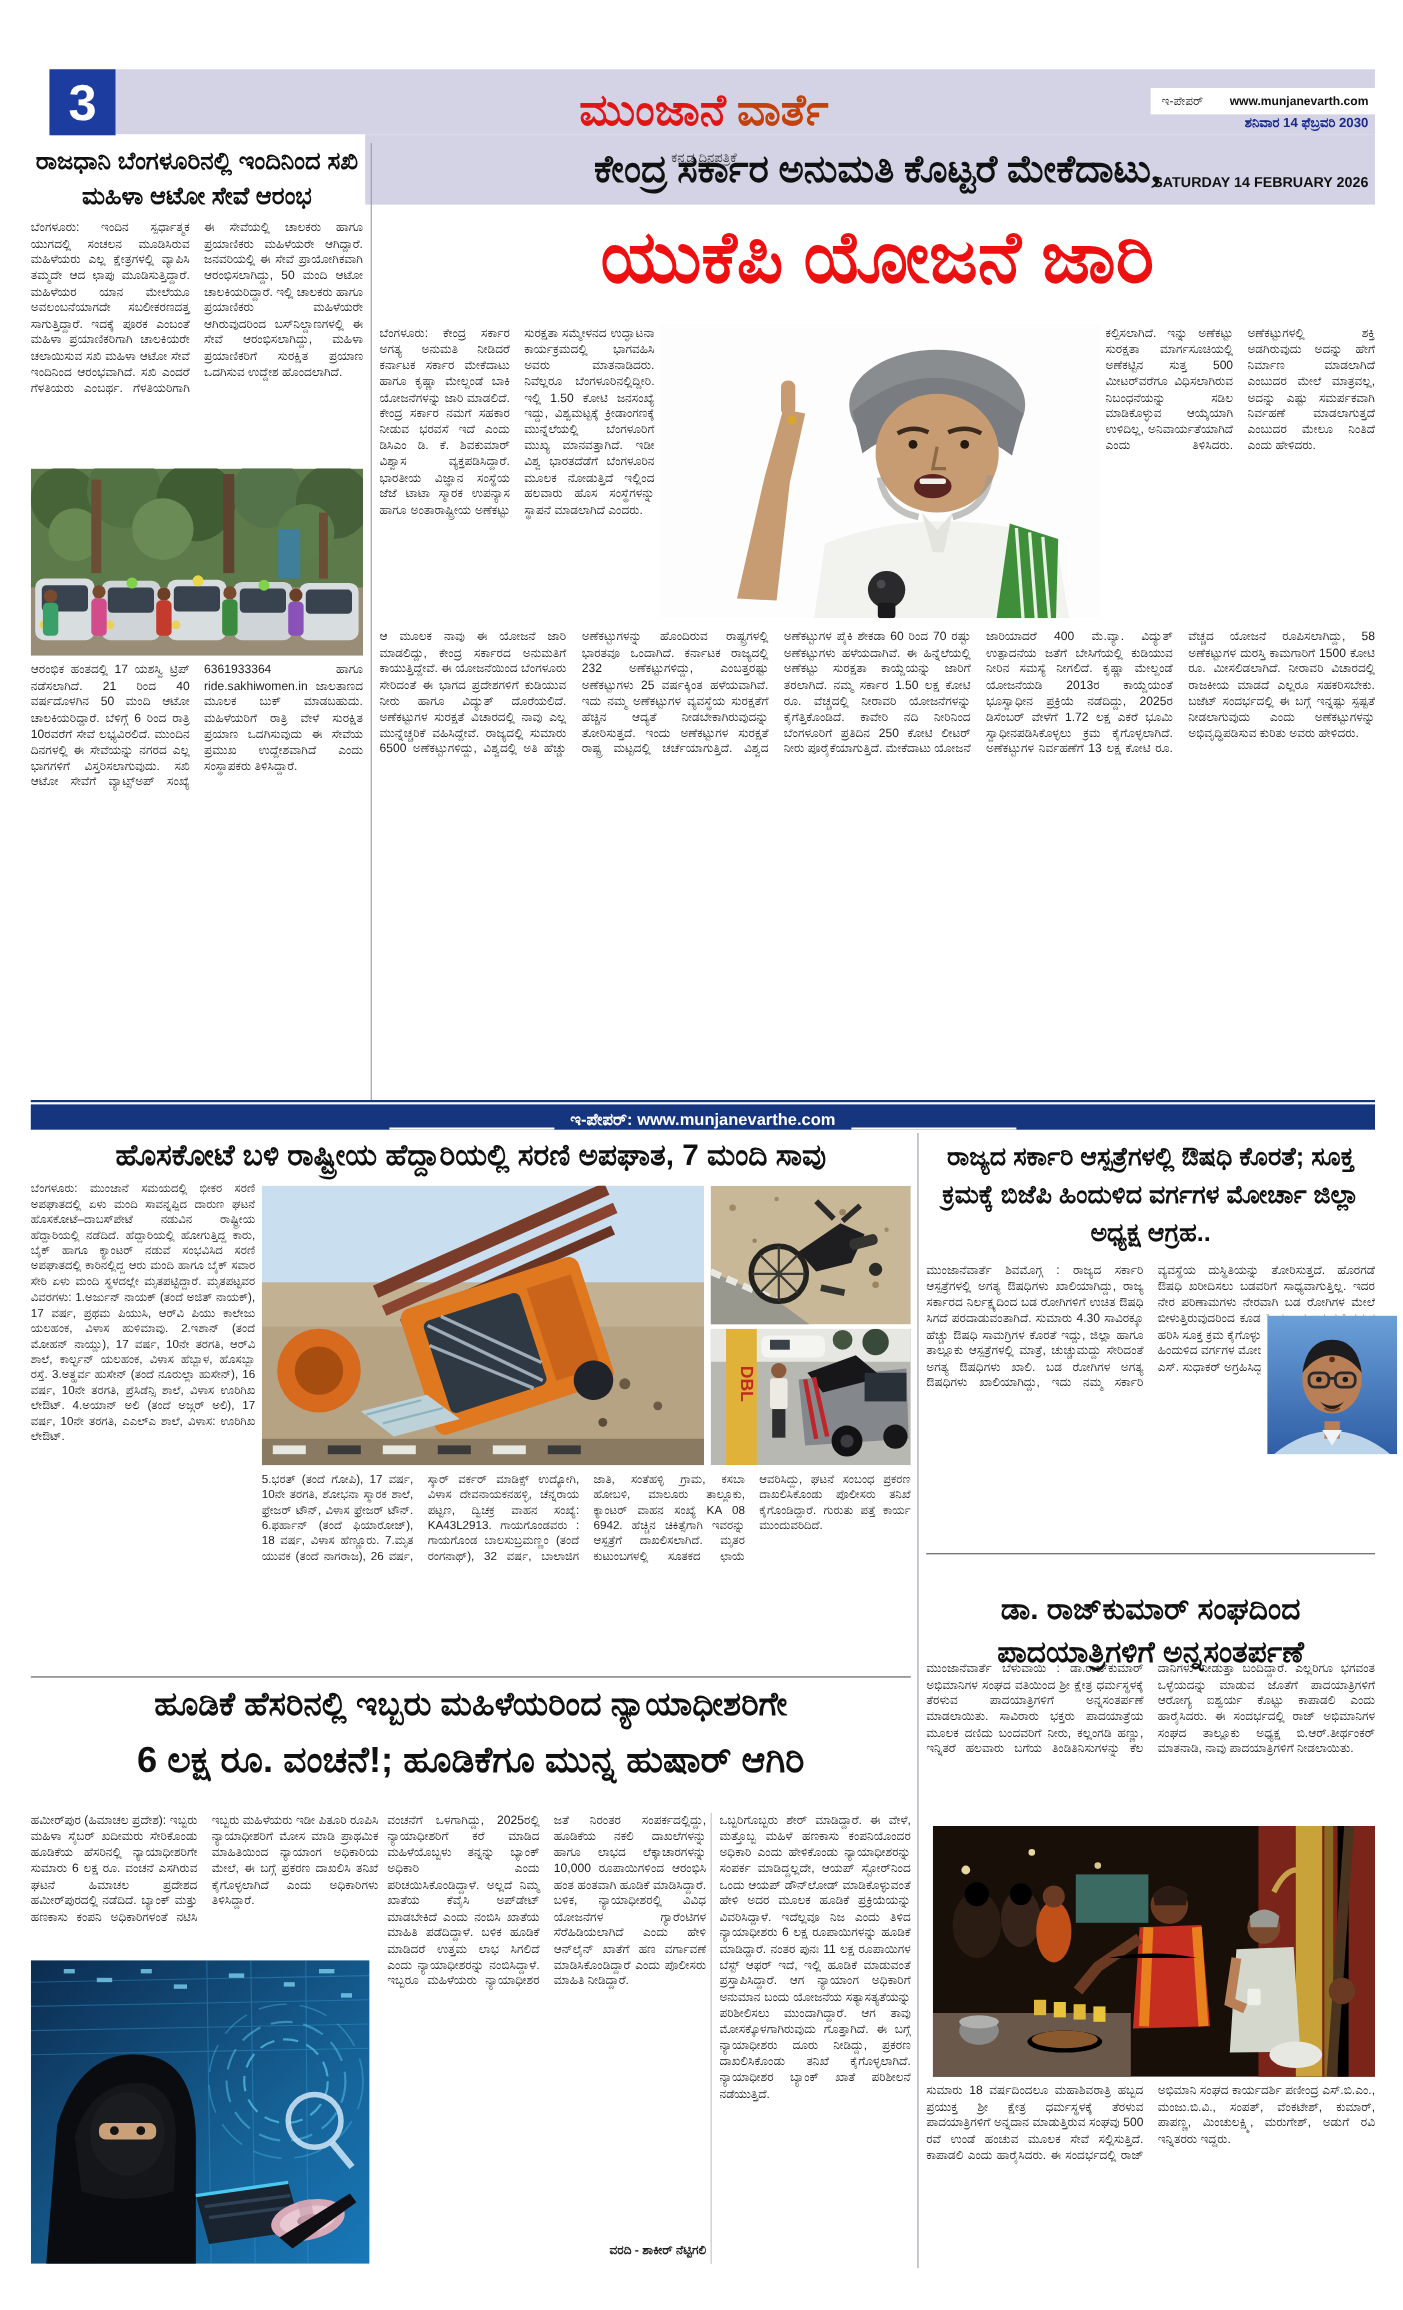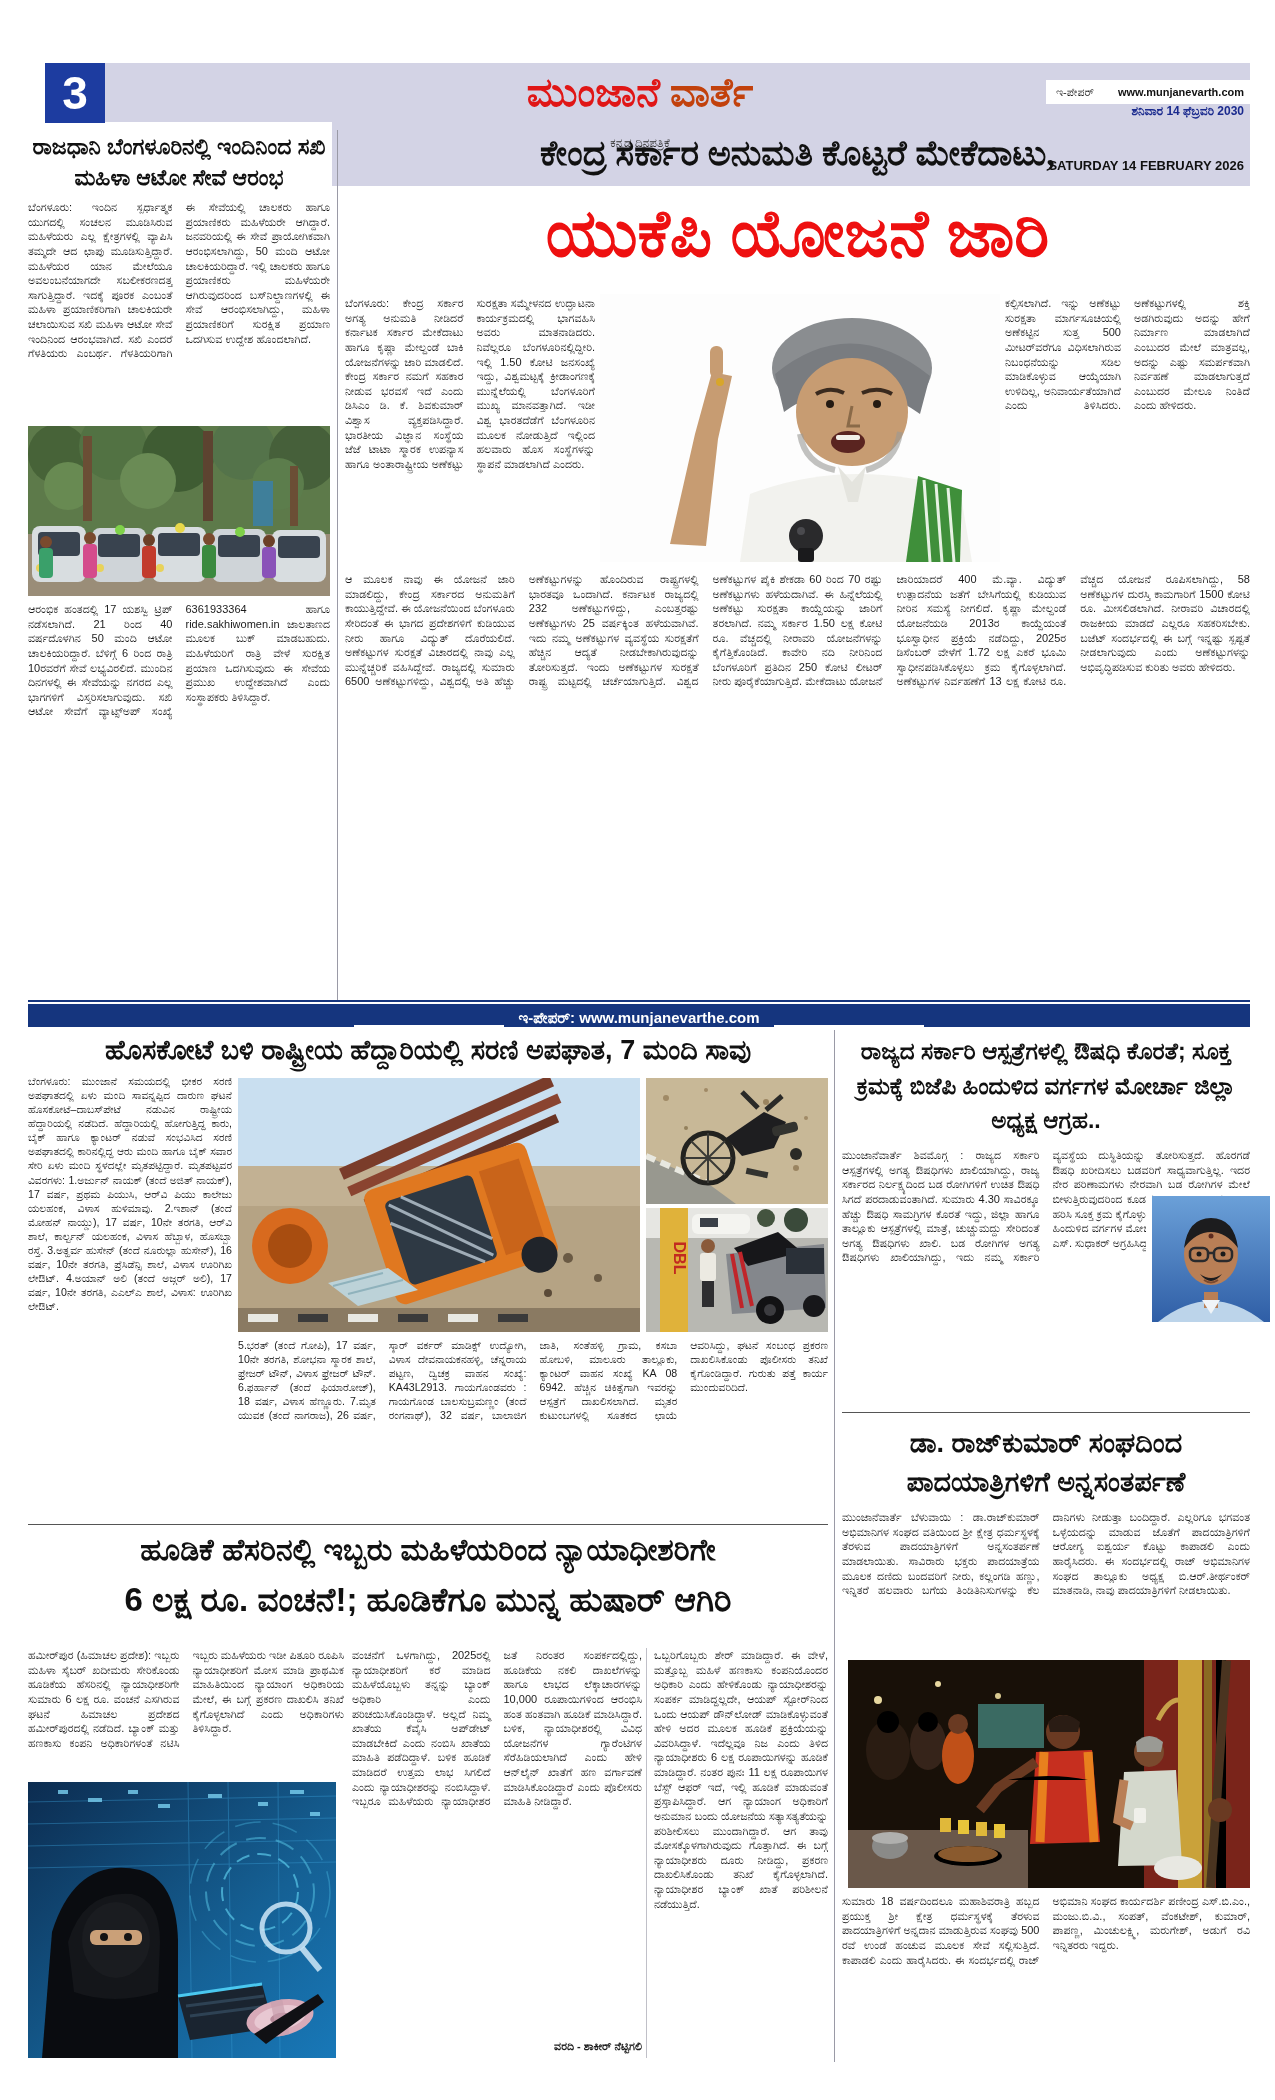--- a/index.html
+++ b/index.html
@@ -3,41 +3,41 @@
 <meta charset="utf-8">
 <style>
   html,body{margin:0;padding:0;background:#ffffff;}
   #page{position:relative;width:1275px;height:2100px;background:#ffffff;overflow:hidden;
         font-family:"Liberation Sans","DejaVu Sans",sans-serif;color:#1c1c1c;}
   .abs{position:absolute;}
   
   .hdr-bar{background:#d3d3e5;}
   .pagenum{background:#1d3ca0;color:#fff;font-weight:bold;font-size:46px;
            display:flex;align-items:center;justify-content:center;}
-  .masthead{display:flex;align-items:flex-start;justify-content:center;gap:10px;
+  .masthead{display:flex;align-items:center;justify-content:center;gap:10px;
             font-weight:bold;font-size:40px;line-height:1;}
   .mast-red{color:#e01616;}
   .mast-black{color:#c2410c;}
   .tagline{font-size:12px;text-align:center;color:#333;}
   .ep-box{background:#ffffff;display:flex;align-items:center;justify-content:flex-end;
           gap:6px;padding:2px 6px;font-size:11px;}
   .ep-url{font-weight:bold;color:#111;}
   .date-kn{font-size:12px;color:#1a2a8e;text-align:right;font-weight:bold;}
   .date-en{font-size:13px;color:#111;text-align:right;font-weight:bold;}
   
   .vrule{background:#9a9aa6;width:1px;}
   .hrule{background:#555;height:1px;}
   
   .hl{font-weight:bold;color:#111;text-align:center;}
   .hl-sakhi{font-size:22px;line-height:1.42;}
   .kicker{font-size:35px;line-height:1.3;font-family:Liberation Serif, serif;}
   .hl-red{font-size:66px;line-height:1.25;color:#ee1010;}
   .hl-acc{font-size:27px;line-height:1.2;}
   .hl-med{font-size:23px;line-height:1.5;}
-  .hl-raj{font-size:27px;line-height:1.45;}
+  .hl-raj{font-size:27px;line-height:1.45;margin-top:20px;}
   .hl-fraud1{font-size:30px;line-height:1.2;}
   .hl-fraud2{font-size:33px;line-height:1.2;}
   
   .bt{font-size:11px;line-height:1.33;text-align:justify;overflow:hidden;color:#1b1b1b;}
   .c2{columns:2;column-gap:13px;}
   .c4{columns:4;column-gap:13px;}
   .c5{columns:5;column-gap:14px;}
   .credit{font-size:11px;font-weight:bold;text-align:right;}
   
   .strip{background:#15357e;color:#fff;display:flex;align-items:flex-end;justify-content:center;

